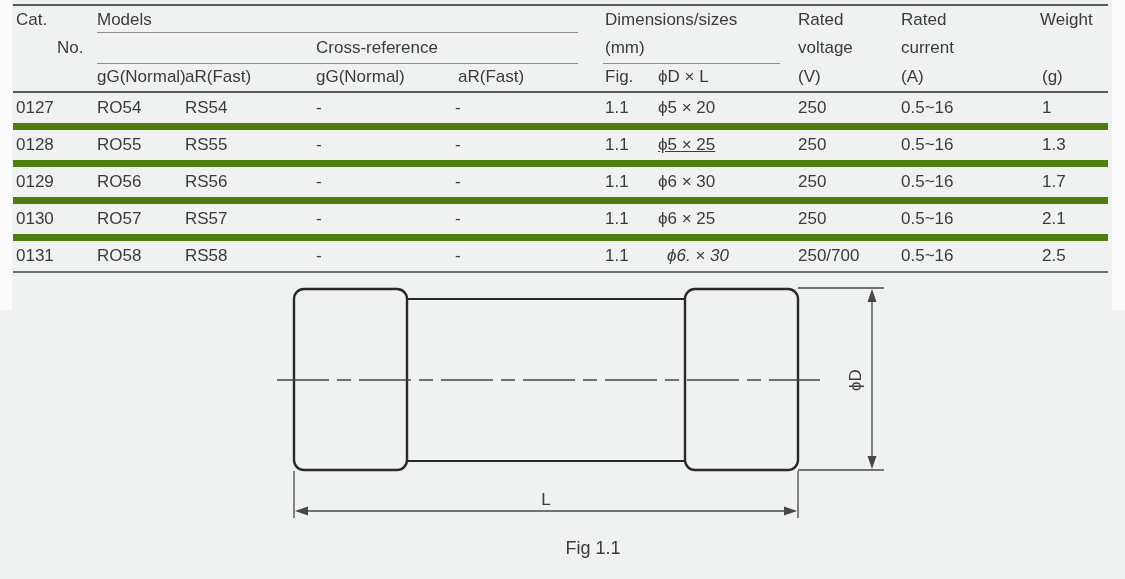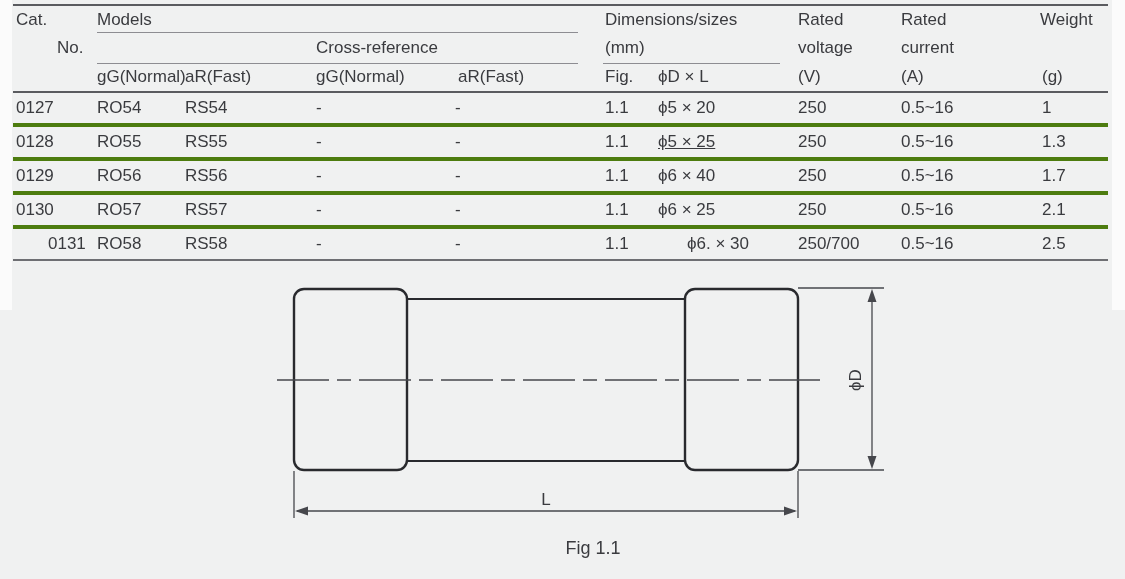--- a/index.html
+++ b/index.html
@@ -14,21 +14,21 @@
   .edge.left{left:0;width:12px;}
   .edge.right{right:0;width:13px;}
   .t{
     position:absolute;font-size:17px;color:#3a3b3f;
     white-space:nowrap;line-height:1;
   }
   .hline{position:absolute;background:#8d8d92;height:1px;}
   .hline.heavy{height:2px;background:#5a5b5f;}
   
   #rows{position:absolute;left:13px;top:93px;width:1095px;}
-  .row{position:relative;height:30px;border-bottom:4px solid #4d7c0f;}
+  .row{position:relative;height:30px;border-bottom:7px solid #4d7c0f;}
   .row:last-child{border-bottom:2px solid #6e6f73;}
   .cell{
     position:absolute;top:0;font-size:17px;color:#3a3b3f;
     line-height:29px;white-space:nowrap;
   }
   
   #figure-svg{position:absolute;left:250px;top:270px;}
   svg text{font-family:"Liberation Sans", sans-serif;fill:#3a3b3f;}
 </style>
 </head>
@@ -92,45 +92,45 @@
         <span class="cell" style="left: 888px;">0.5~16</span>
         <span class="cell" style="left: 1029px; text-align: right;">1.3</span>
       </div>
       <div class="row">
         <span class="cell" style="left: 3px;">0129</span>
         <span class="cell" style="left: 84px;">RO56</span>
         <span class="cell" style="left: 172px;">RS56</span>
         <span class="cell" style="left: 303px;">-</span>
         <span class="cell" style="left: 442px;">-</span>
         <span class="cell" style="left: 592px;">1.1</span>
-        <span class="cell" style="left: 645px;">ϕ6 × 40</span>
+        <span class="cell" style="left: 645px;">ϕ6 × 30</span>
         <span class="cell" style="left: 785px;">250</span>
         <span class="cell" style="left: 888px;">0.5~16</span>
         <span class="cell" style="left: 1029px;">1.7</span>
       </div>
       <div class="row">
         <span class="cell" style="left: 3px;">0130</span>
         <span class="cell" style="left: 84px;">RO57</span>
         <span class="cell" style="left: 172px;">RS57</span>
         <span class="cell" style="left: 303px;">-</span>
         <span class="cell" style="left: 442px;">-</span>
         <span class="cell" style="left: 592px;">1.1</span>
         <span class="cell" style="left: 645px;">ϕ6 × 25</span>
         <span class="cell" style="left: 785px;">250</span>
         <span class="cell" style="left: 888px;">0.5~16</span>
         <span class="cell" style="left: 1029px;">2.1</span>
       </div>
       <div class="row">
-        <span class="cell" style="left: 3px; margin-left: 32px;">0131</span>
+        <span class="cell" style="left: 3px;">0131</span>
         <span class="cell" style="left: 84px;">RO58</span>
         <span class="cell" style="left: 172px;">RS58</span>
         <span class="cell" style="left: 303px;">-</span>
         <span class="cell" style="left: 442px;">-</span>
         <span class="cell" style="left: 592px;">1.1</span>
-        <span class="cell" style="left: 674px;">ϕ6. × 30</span>
+        <span class="cell" style="left: 654px; font-style: italic;">ϕ6. × 30</span>
         <span class="cell" style="left: 785px;">250/700</span>
         <span class="cell" style="left: 888px;">0.5~16</span>
         <span class="cell" style="left: 1029px;">2.5</span>
       </div>
     </div>
 
   <svg id="figure-svg" width="660" height="300" viewBox="0 0 660 300">
 
     <line x1="157" y1="29" x2="435" y2="29" stroke="#292a2e" stroke-width="2"></line>
     <line x1="157" y1="191" x2="435" y2="191" stroke="#292a2e" stroke-width="2"></line>

